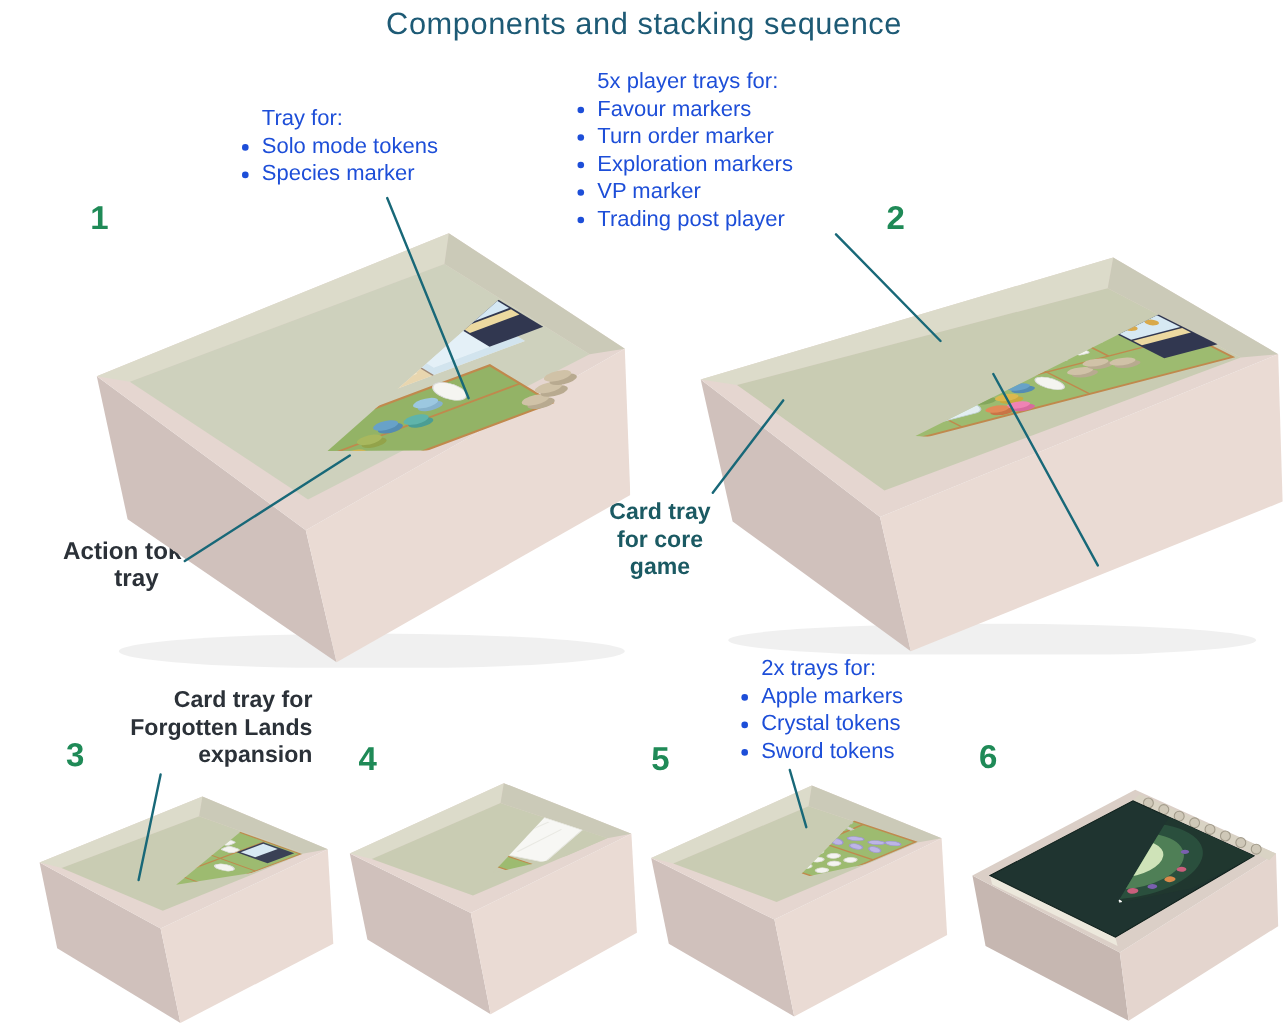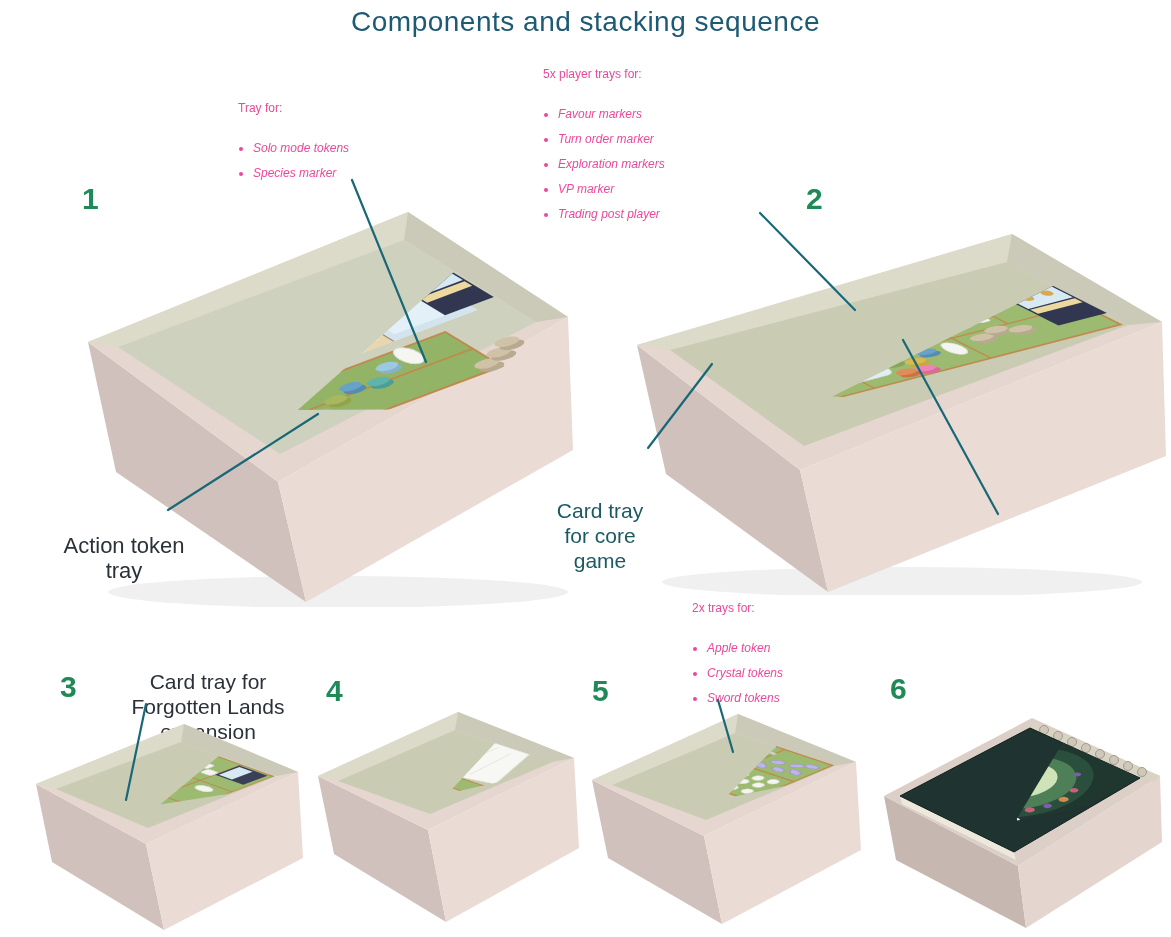--- a/index.html
+++ b/index.html
@@ -1,25 +1,25 @@
 <!DOCTYPE html>
 <html><head>
 <meta charset="utf-8">
 <style>
   html,body{margin:0;padding:0;background:#ffffff;}
   .canvas{position:relative;width:1171px;height:937px;background:#ffffff;
           font-family:"Liberation Sans",sans-serif;overflow:hidden;color:#2f3038;}
   .page-title{position:absolute;left:0;right:0;top:6px;text-align:center;
           font-size:28px;font-weight:400;color:#1d5a75;letter-spacing:.5px;}
   .step-num{position:absolute;font-size:30px;font-weight:600;color:#1f8a57;}
-  .ann{position:absolute;font-size:12px;line-height:25px;color:#ec4899;}
+  .ann{position:absolute;font-size:20px;line-height:25px;color:#1d4ed8;}
   .ann .ann-heading{margin-left:38px;font-weight:500;}
-  .ann ul{list-style:disc;margin:15px;padding-left:38px;font-style:italic;}
+  .ann ul{list-style:disc;margin:0;padding-left:38px;}
   .ann li{margin:0;padding:0;font-weight:500;}
-  .label{position:absolute;text-align:center;font-size:21px;line-height:25px;font-weight:400;margin-top:45px;}
+  .label{position:absolute;text-align:center;font-size:21px;line-height:25px;font-weight:700;}
   .label.dark{color:#2b3138;}
   .label.teal{color:#1b5a63;}
   .photo{position:absolute;}
   .overlay{position:absolute;left:0;top:0;pointer-events:none;}
 </style>
 </head>
 <body>
 
 <div class="canvas">
 
@@ -47,29 +47,29 @@
       <li>Turn order marker</li>
       <li>Exploration markers</li>
       <li>VP marker</li>
       <li>Trading post player</li>
     </ul>
   </div>
 
   <div class="ann" style="left:654px;top:596px;width:260px;">
     <div class="ann-heading">2x trays for:</div>
     <ul>
-      <li>Apple token</li>
+      <li>Apple markers</li>
       <li>Crystal tokens</li>
       <li>Sword tokens</li>
     </ul>
   </div>
 
   <div class="label dark" style="left:48px;top:488px;width:152px;font-size:22px;">Action token tray</div>
   <div class="label teal" style="left:550px;top:453px;width:100px;">Card tray for core game</div>
-  <div class="label dark" style="left:120px;top:624px;width:176px;">Card tray for Forgotten Lands expansion</div>
+  <div class="label dark" style="left:108px;top:624px;width:176px;text-align:right;">Card tray for Forgotten Lands expansion</div>
 
   <div class="photo" style="left:68px;top:192px;width:505px;height:415px;">
     <svg width="505" height="415" viewBox="0 0 505 415">
       <defs>
           <clipPath id="p1c">
             <path d="M50,155 L336,48 L468,130 L212,262 Z"></path>
           </clipPath>
         </defs>
       <ellipse cx="270" cy="400" rx="230" ry="16" fill="rgba(0,0,0,0.06)"></ellipse>
       <path d="M20,150 L210,290 L238,410 L48,280 Z" fill="#d0c1bc"></path>

